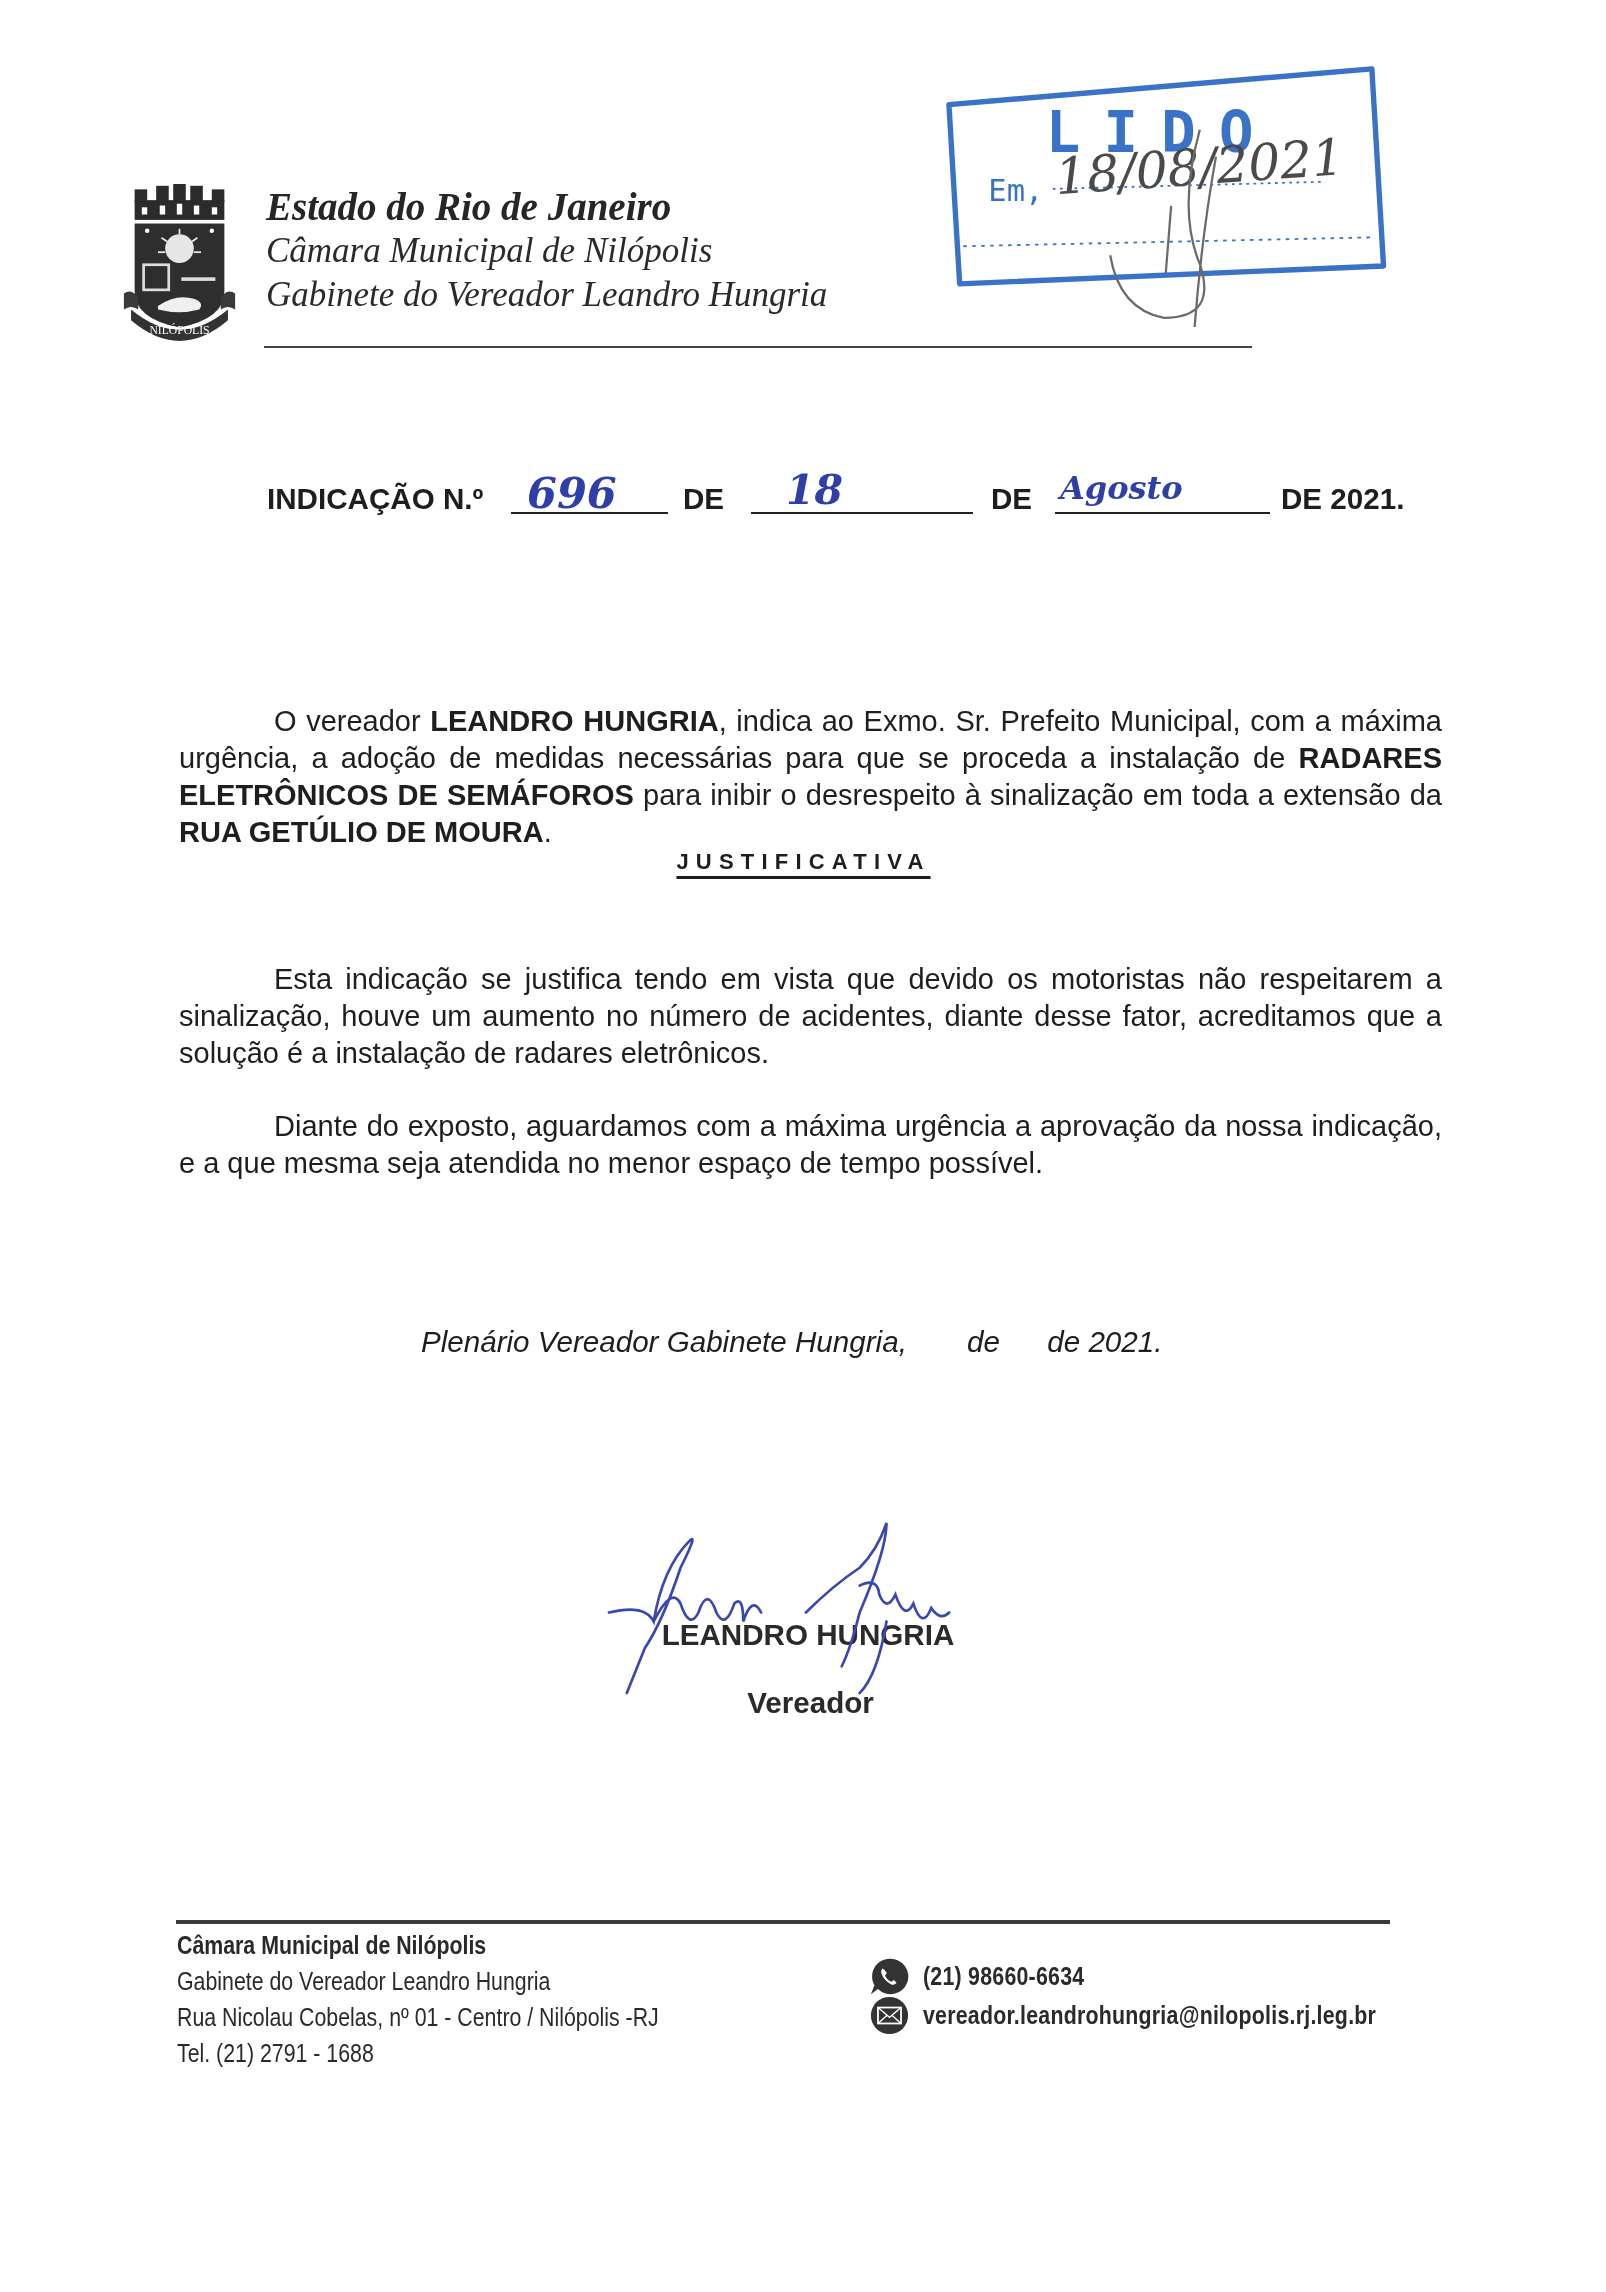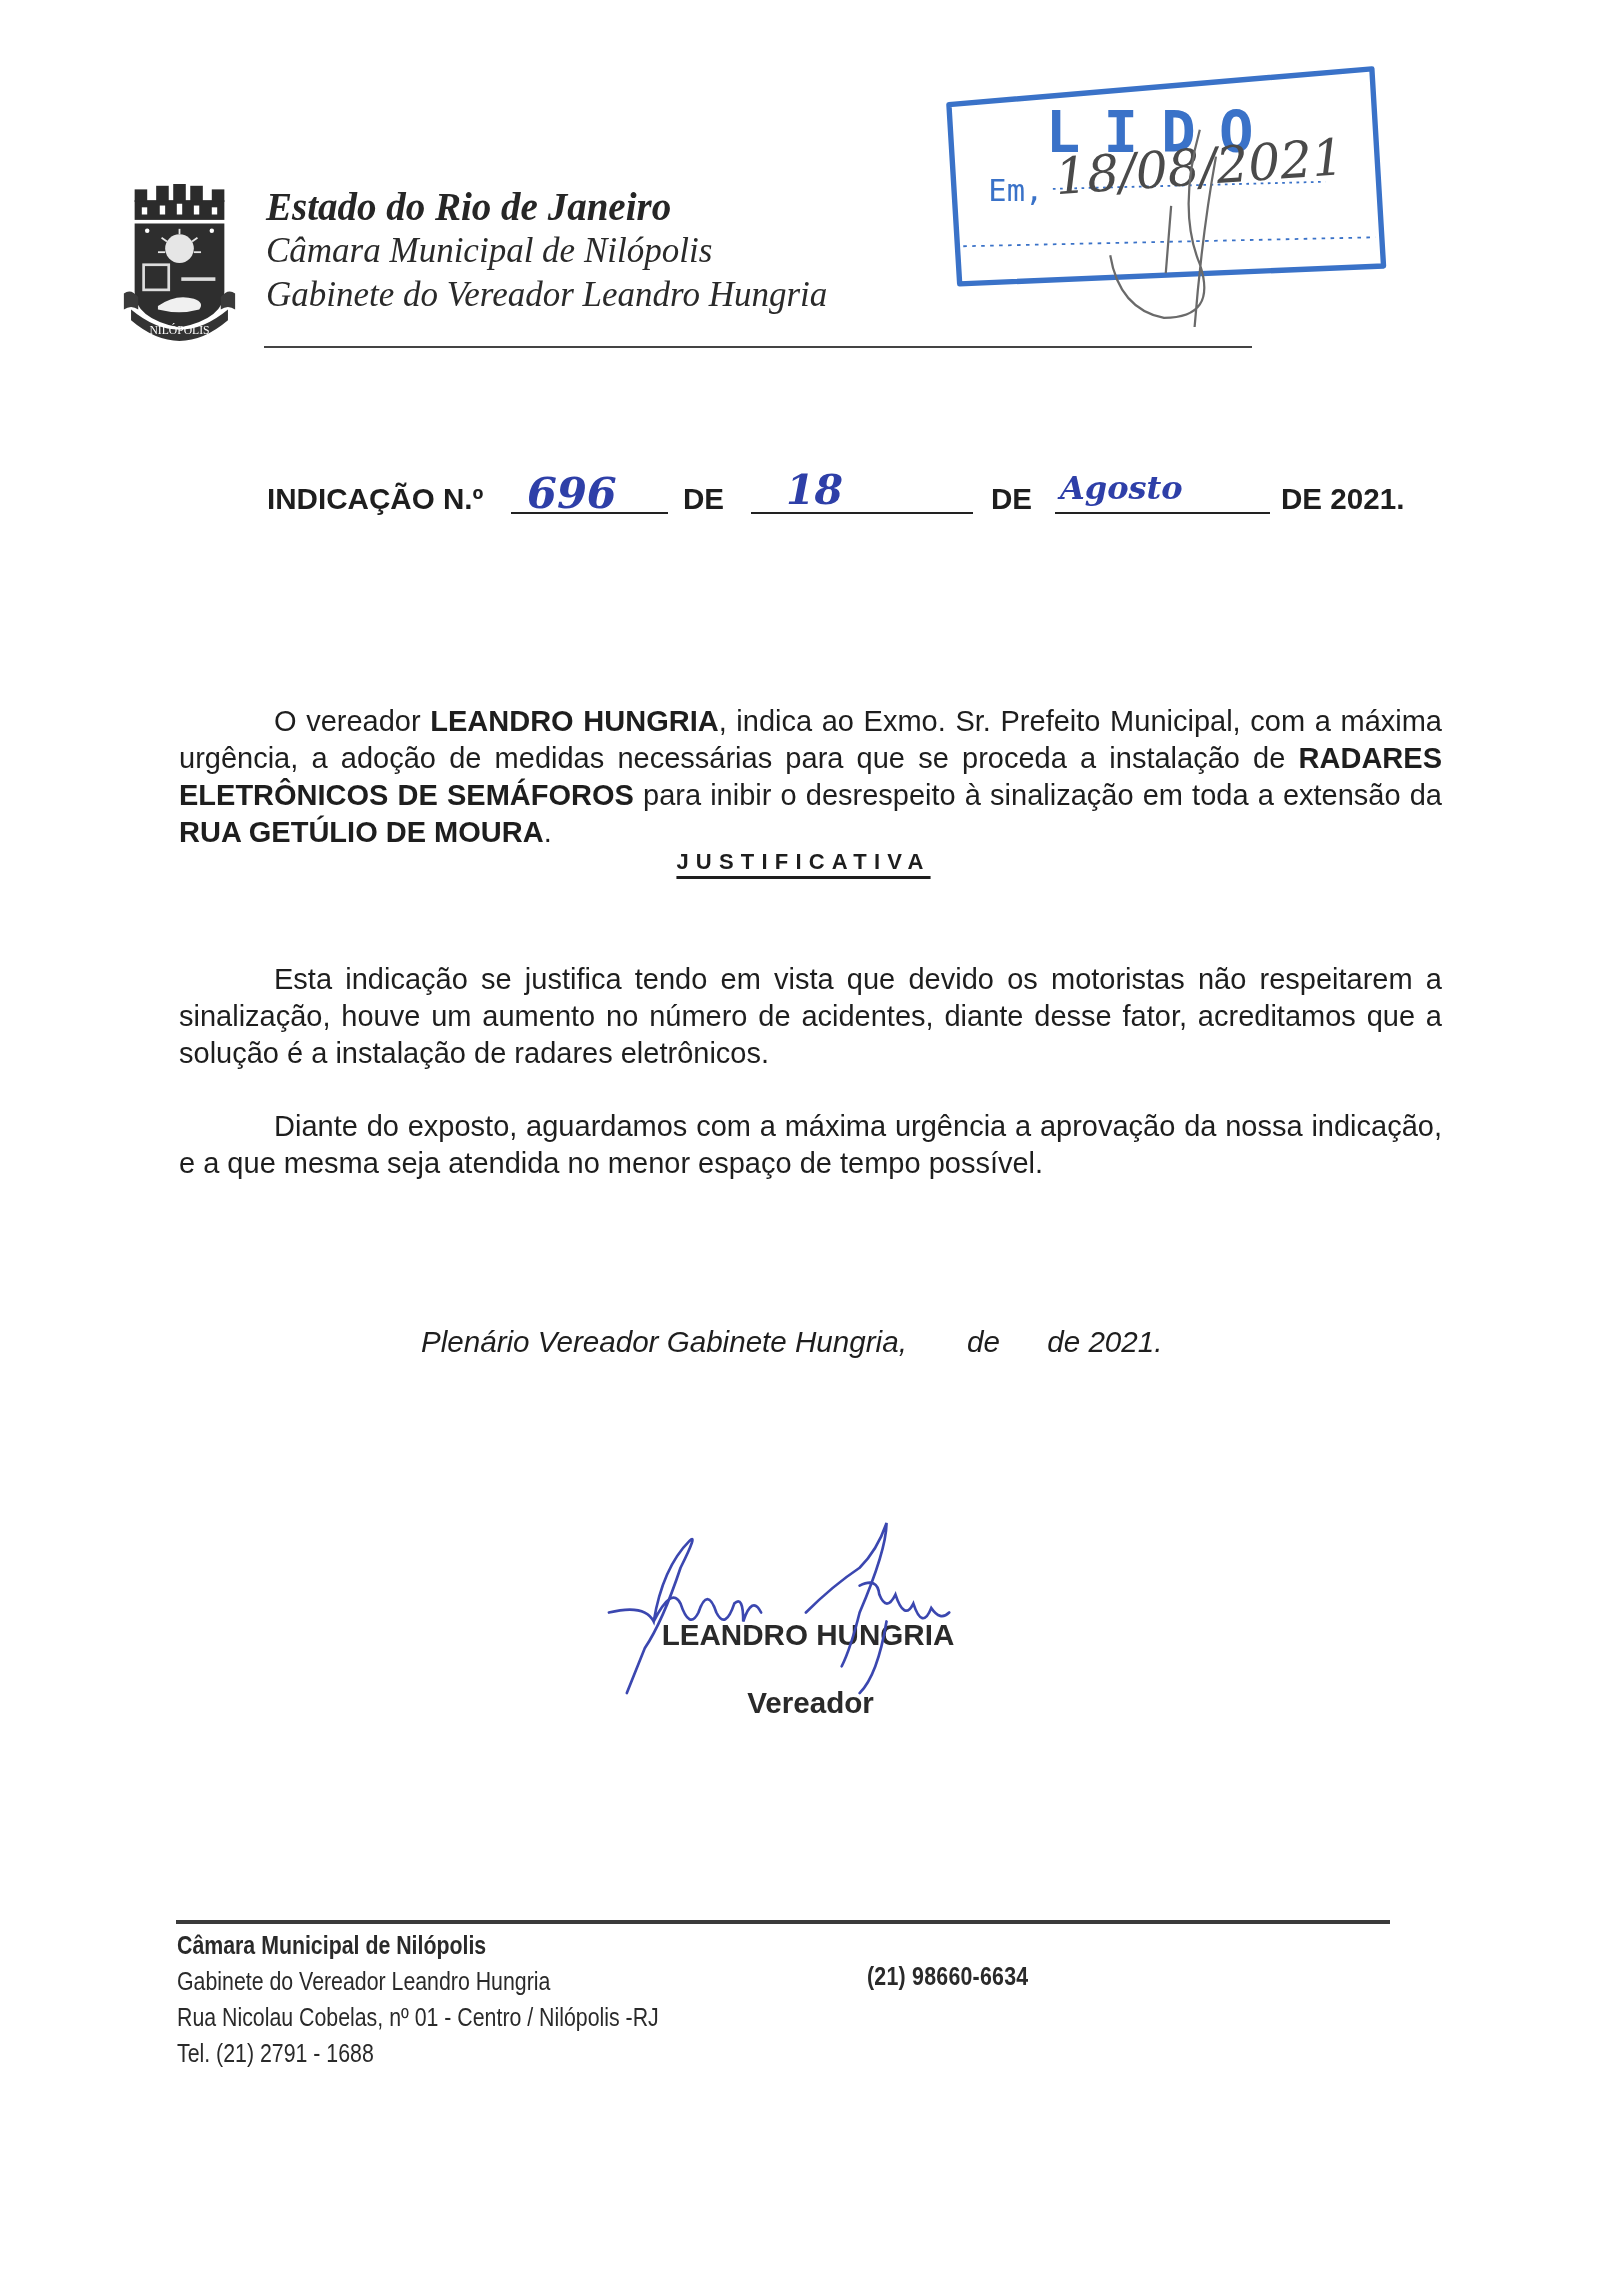--- a/index.html
+++ b/index.html
@@ -40,21 +40,21 @@
   
   .sig-svg { left: 591px; top: 1514px; width: 394px; height: 206px; }
   .sig-name { left: 0; width: 1607px; top: 1618px; text-align: center; padding-left: 9px; box-sizing: border-box; font-family: "Liberation Sans", sans-serif; font-weight: bold; font-size: 29.6px; color: #2a2a2a; }
   .sig-role { left: 0; width: 1607px; top: 1658px; text-align: center; padding-left: 14px; box-sizing: border-box; font-family: "Liberation Sans", sans-serif; font-weight: bold; font-size: 29.6px; color: #2a2a2a; margin-top: 28px; }
 
   
   .foot-rule { left: 176px; top: 1920px; width: 1214px; height: 3.6px; background: #3a3a3a; }
   .foot-left { left: 177px; top: 1927px; font-family: "Liberation Sans Narrow", "Liberation Sans", sans-serif; font-size: 26px; line-height: 36px; color: #2a2a2a; transform: scaleX(0.82); transform-origin: left top; white-space: nowrap; }
   .foot-left .bold { font-weight: bold; }
   .foot-right { left: 867px; top: 1957px; font-family: "Liberation Sans", sans-serif; font-size: 26px; line-height: 39px; color: #2a2a2a; }
-  .contact-row { display: flex; align-items: center; height: 39px; flex-direction: column; }
+  .contact-row { display: flex; align-items: center; height: 39px; }
   .contact-row .icon { width: 45px; height: 39px; margin-right: 10.7px; }
   .contact-row .txt { transform: scaleX(0.82); transform-origin: left center; white-space: nowrap; font-weight: bold; letter-spacing: 0.3px; }
 </style>
 </head>
 <body>
 
 <div class="abs crest">
   <svg width="115" height="157" viewBox="0 0 128 175">
 
     <g fill="#2b2b2b">
@@ -164,14 +164,22 @@
 </div>
 
 <div class="abs foot-right">
   <div class="contact-row">
     <svg class="icon" viewBox="0 0 50 44">
       <path d="M25 2 A20 20 0 1 1 12 36 L4 42 L8 32 A20 20 0 0 1 25 2 Z" fill="#333"></path>
       <path d="M17 13 Q15 15 16 19 Q19 27 27 31 Q31 32 33 29 L30 26 L27 28 Q22 26 20 21 L22 18 L19 14 Z" fill="#fff"></path>
     </svg>
     <span class="txt">(21) 98660-6634</span>
   </div>
+  <div class="contact-row">
+    <svg class="icon" viewBox="0 0 50 44">
+      <circle cx="25" cy="22" r="21" fill="#333"></circle>
+      <rect x="12" y="13" width="26" height="18" fill="none" stroke="#fff" stroke-width="2"></rect>
+      <path d="M12 13 L25 24 L38 13 M12 31 L22 22 M38 31 L28 22" fill="none" stroke="#fff" stroke-width="1.6"></path>
+    </svg>
+    <span class="txt">vereador.leandrohungria@nilopolis.rj.leg.br</span>
+  </div>
 </div>
 
 
 </body></html>

